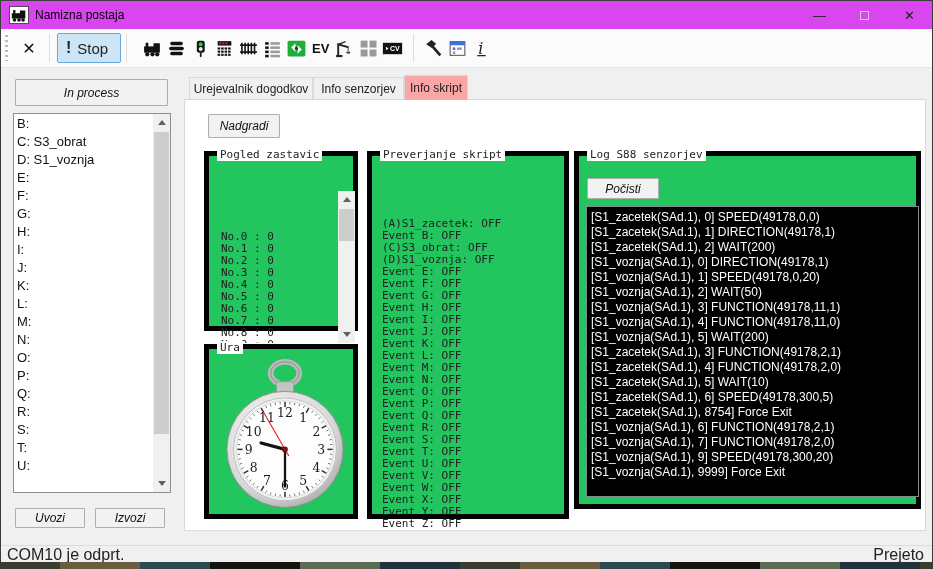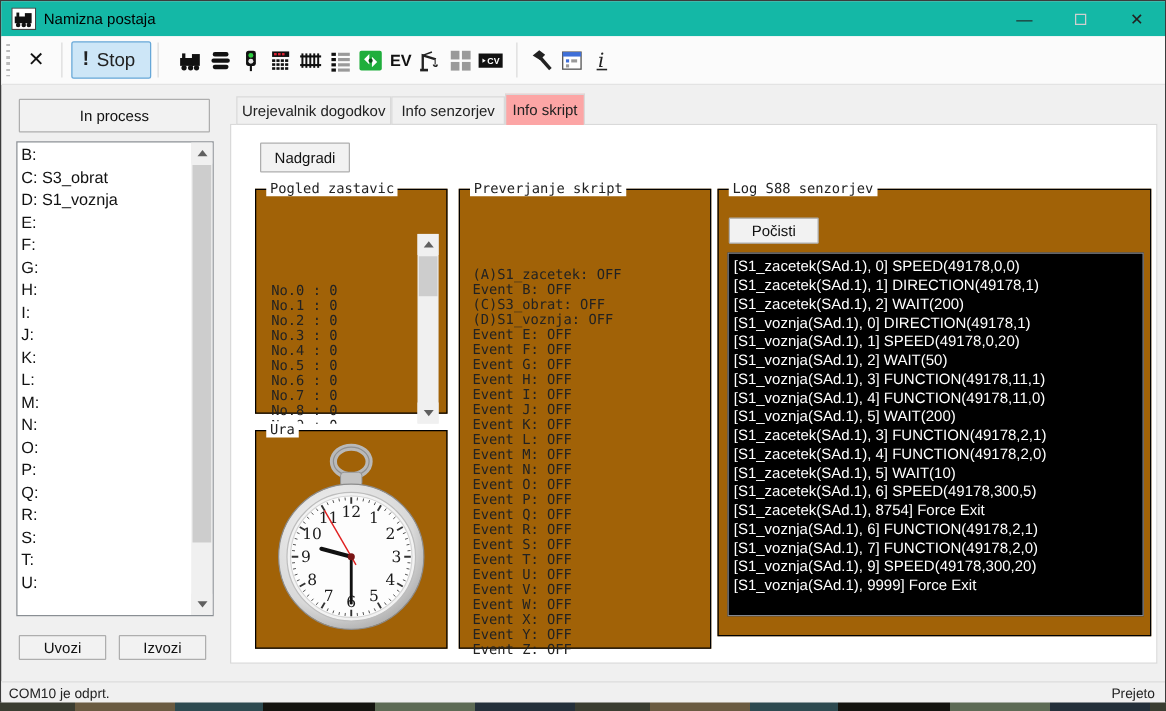--- a/index.html
+++ b/index.html
@@ -1,48 +1,48 @@
 <!DOCTYPE html>
 <html><head>
 <meta charset="utf-8">
 <style>
   * { margin:0; padding:0; box-sizing:border-box; }
   html,body { width:933px; height:569px; overflow:hidden; }
   body { font-family:"Liberation Sans", sans-serif; font-size:12px; color:#111; background:#6b6257; }
   .window { position:absolute; left:0; top:0; width:933px; height:562px; background:#f0f0f0; border:1px solid #3c3c3c; }
 
   
-  .titlebar { position:absolute; left:0; top:0; width:100%; height:28px; background:#14b8a6; display:flex; align-items:center; }
+  .titlebar { position:absolute; left:0; top:0; width:100%; height:28px; background:#d946ef; display:flex; align-items:center; }
   .app-icon { width:20px; height:18px; margin:0 6px 0 8px; }
   .title-text { font-size:12px; color:#000; }
   .win-controls { position:absolute; right:0; top:0; height:28px; display:flex; }
   .win-btn { width:45px; height:28px; display:flex; align-items:center; justify-content:center; font-size:13px; color:#222; }
   .win-btn.disabled { color:#c8c8c8; }
   .maxbox { width:9px; height:9px; border:1px solid #cfcfcf; }
 
   
   .toolbar { position:absolute; left:0; top:28px; width:100%; height:39px; background:#fbfbfb; border-bottom:1px solid #e3e3e3; display:flex; align-items:center; }
   .grip { width:3px; height:26px; margin-left:4px; background:repeating-linear-gradient(#bbb 0 2px, transparent 2px 5px); }
   .tb-x { width:30px; height:30px; margin-left:6px; display:flex; align-items:center; justify-content:center; font-size:16px; color:#111; }
   .tb-sep { width:1px; height:28px; background:#dcdcdc; margin:0 5px; }
   .stop-btn { height:30px; padding:0 12px 0 8px; margin-left:2px; background:#cde6f7; border:1px solid #66a7d8; border-radius:2px; display:flex; align-items:center; gap:6px; font-size:15px; color:#222; }
   .stop-bang { font-weight:bold; font-size:16px; }
   .tb-icons { display:flex; align-items:center; gap:3px; margin-left:10px; }
   .tb-icon { width:21px; height:21px; display:flex; align-items:center; justify-content:center; }
   .ev-text { font-size:13px; font-weight:bold; color:#111; letter-spacing:0px; }
 
   
-  .statusbar { position:absolute; left:0; top:544px; width:100%; height:18px; background:#f0f0f0; border-top:1px solid #dcdcdc; display:flex; align-items:center; font-size:11px; color:#222; }
+  .statusbar { position:absolute; left:0; top:544px; width:100%; height:18px; background:#f0f0f0; border-top:1px solid #dcdcdc; display:flex; align-items:center; font-size:16px; color:#222; }
   .status-left { margin-left:6px; }
   .status-right { position:absolute; right:8px; }
   .desktop-strip { position:absolute; left:0; top:562px; width:933px; height:7px;
      background:repeating-linear-gradient(90deg,#3a3d31 0 60px,#6a5b41 60px 140px,#2d4a50 140px 210px,#14140f 210px 300px,#5d6b55 300px 380px,#24303a 380px 460px); }
 
   
-  .btn { background:#f2f2f2; border:1px solid #aeaeae; border-radius:1px; font-size:12px; color:#111; display:flex; align-items:center; justify-content:center; }
+  .btn { background:#f2f2f2; border:1px solid #aeaeae; border-radius:1px; font-size:12px; color:#111; display:flex; align-items:center; justify-content:center;font-style:italic; }
 
   
   .in-process { position:absolute; left:14px; top:78px; width:153px; height:27px; }
   .script-list { position:absolute; left:12px; top:112px; width:158px; height:380px; background:#fff; border:1px solid #8a8f94; font-size:13px; overflow:hidden; }
   .script-list .rows { position:absolute; left:0; top:1px; right:17px; }
   .script-list .row { height:18px; line-height:18px; padding-left:3px; white-space:nowrap; }
   .script-list .row.selected { background:#3d9bee; color:#fff; }
   .vscroll { position:absolute; right:0; top:0; width:17px; height:100%; background:#f0f0f0; }
   .vs-arrow { position:absolute; left:0; width:17px; height:17px; background:#f0f0f0; display:flex; align-items:center; justify-content:center; }
   .tri-up { width:0; height:0; border-left:4px solid transparent; border-right:4px solid transparent; border-bottom:5px solid #606060; }
@@ -51,21 +51,21 @@
   .imp-btn { position:absolute; left:14px; top:507px; width:70px; height:20px; }
   .exp-btn { position:absolute; left:94px; top:507px; width:70px; height:20px; }
 
   
   .tab-panel { position:absolute; left:183px; top:98px; width:742px; height:432px; background:#fff; border:1px solid #d9d9d9; }
   .tab { position:absolute; top:76px; height:23px; background:#f0f0f0; border:1px solid #d9d9d9; display:flex; align-items:center; justify-content:center; font-size:12px; color:#222; z-index:2; }
   .tab.active { top:74px; height:25px; background:#fca5a5; border-bottom:none; z-index:4; }
   .nadgradi { position:absolute; left:207px; top:113px; width:72px; height:24px; z-index:3; }
 
   
-  .groupbox { position:absolute; border:1px solid #000000; background:#a16207; z-index:3; }
+  .groupbox { position:absolute; border:5px solid #000000; background:#22c55e; z-index:3; }
   .gb-label { position:absolute; top:-8px; left:8px; background:#fff; padding:0 3px; font-family:"DejaVu Sans Mono", monospace; font-size:11px; color:#222; }
   .mono-lines { font-family:"DejaVu Sans Mono", monospace; font-size:11px; line-height:12px; color:#222; white-space:pre; }
 
   .gb-flags { left:203px; top:150px; width:154px; height:180px; }
   .flags-view { position:absolute; left:10px; top:35px; width:136px; height:152px; overflow:hidden; }
   .flags-rows { position:absolute; left:2px; top:4px; }
   .flags-scroll { position:absolute; right:0px; top:0px; width:17px; height:152px; background:#f0f0f0; }
 
   .gb-clock { left:203px; top:343px; width:154px; height:175px; }
 

